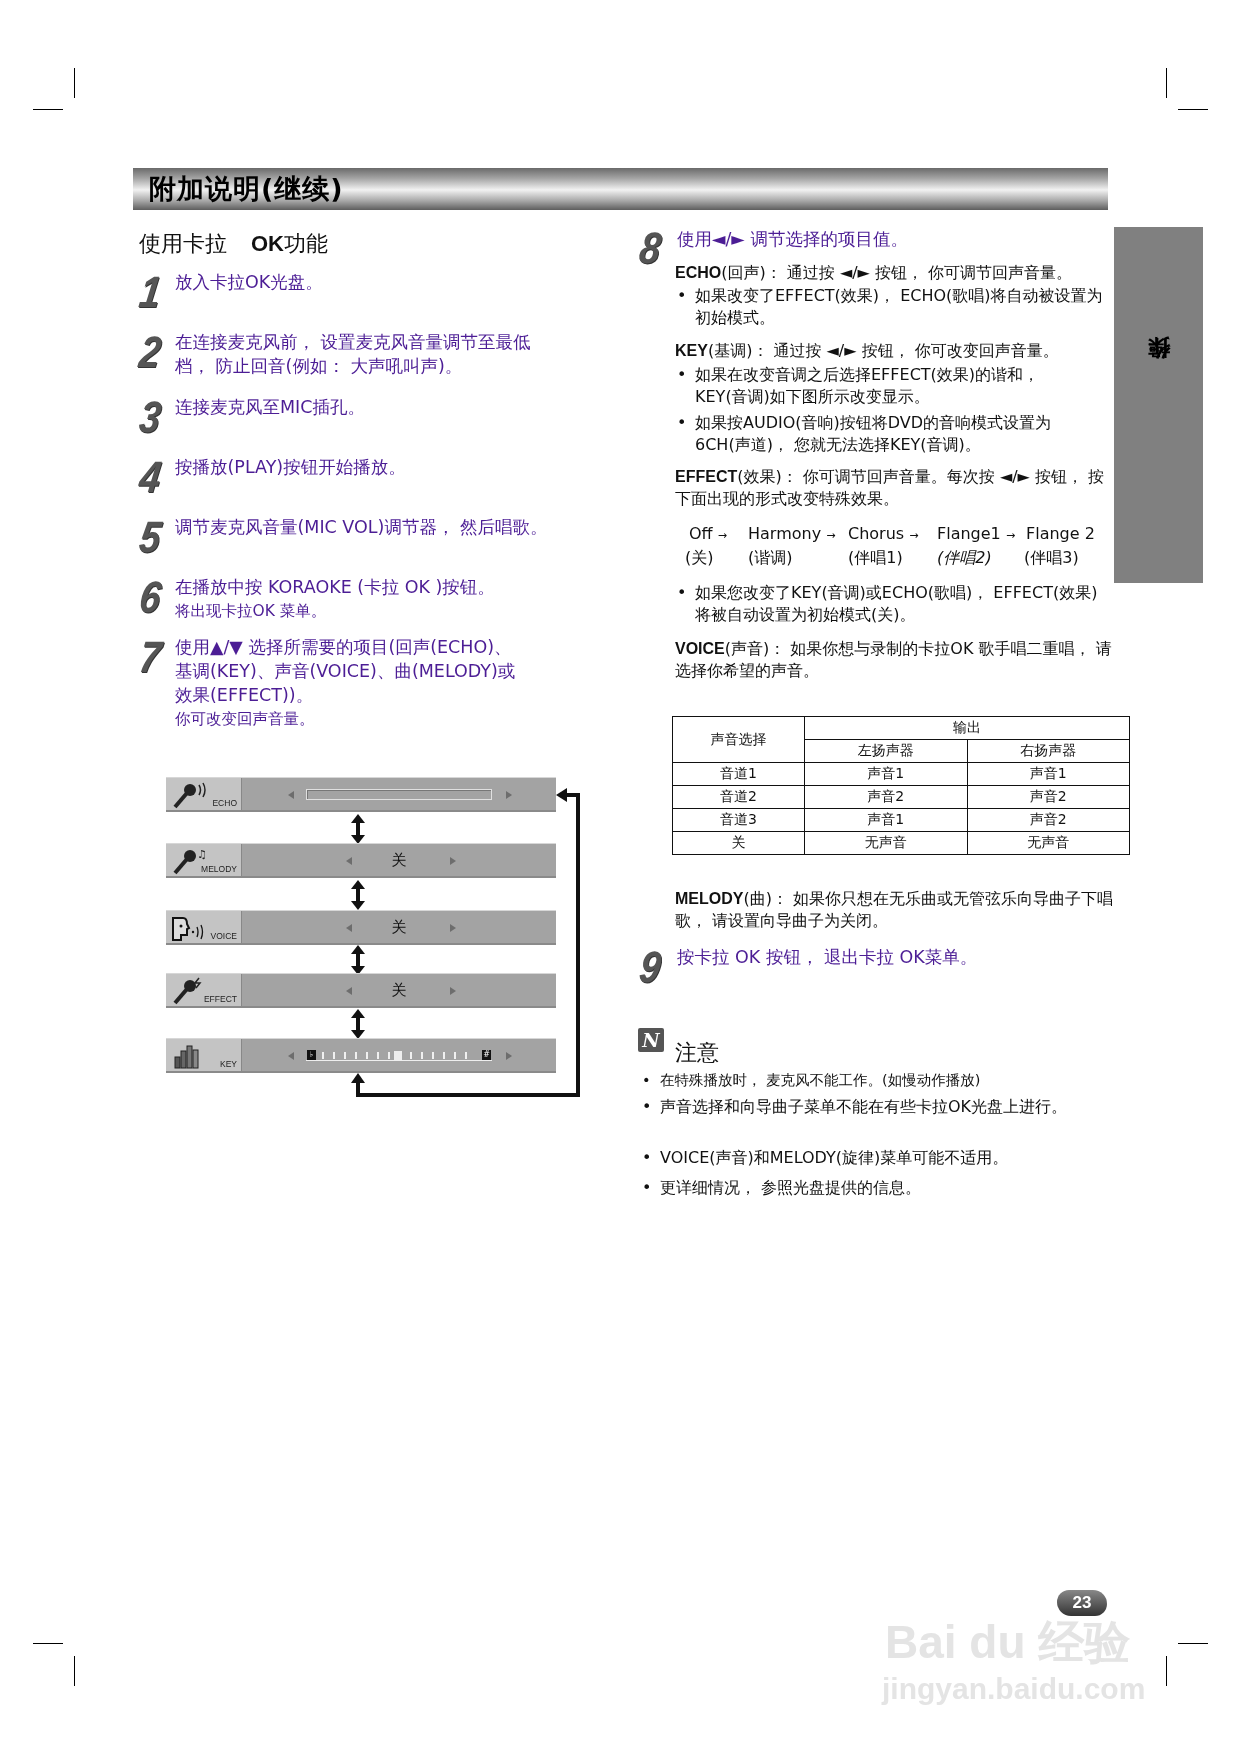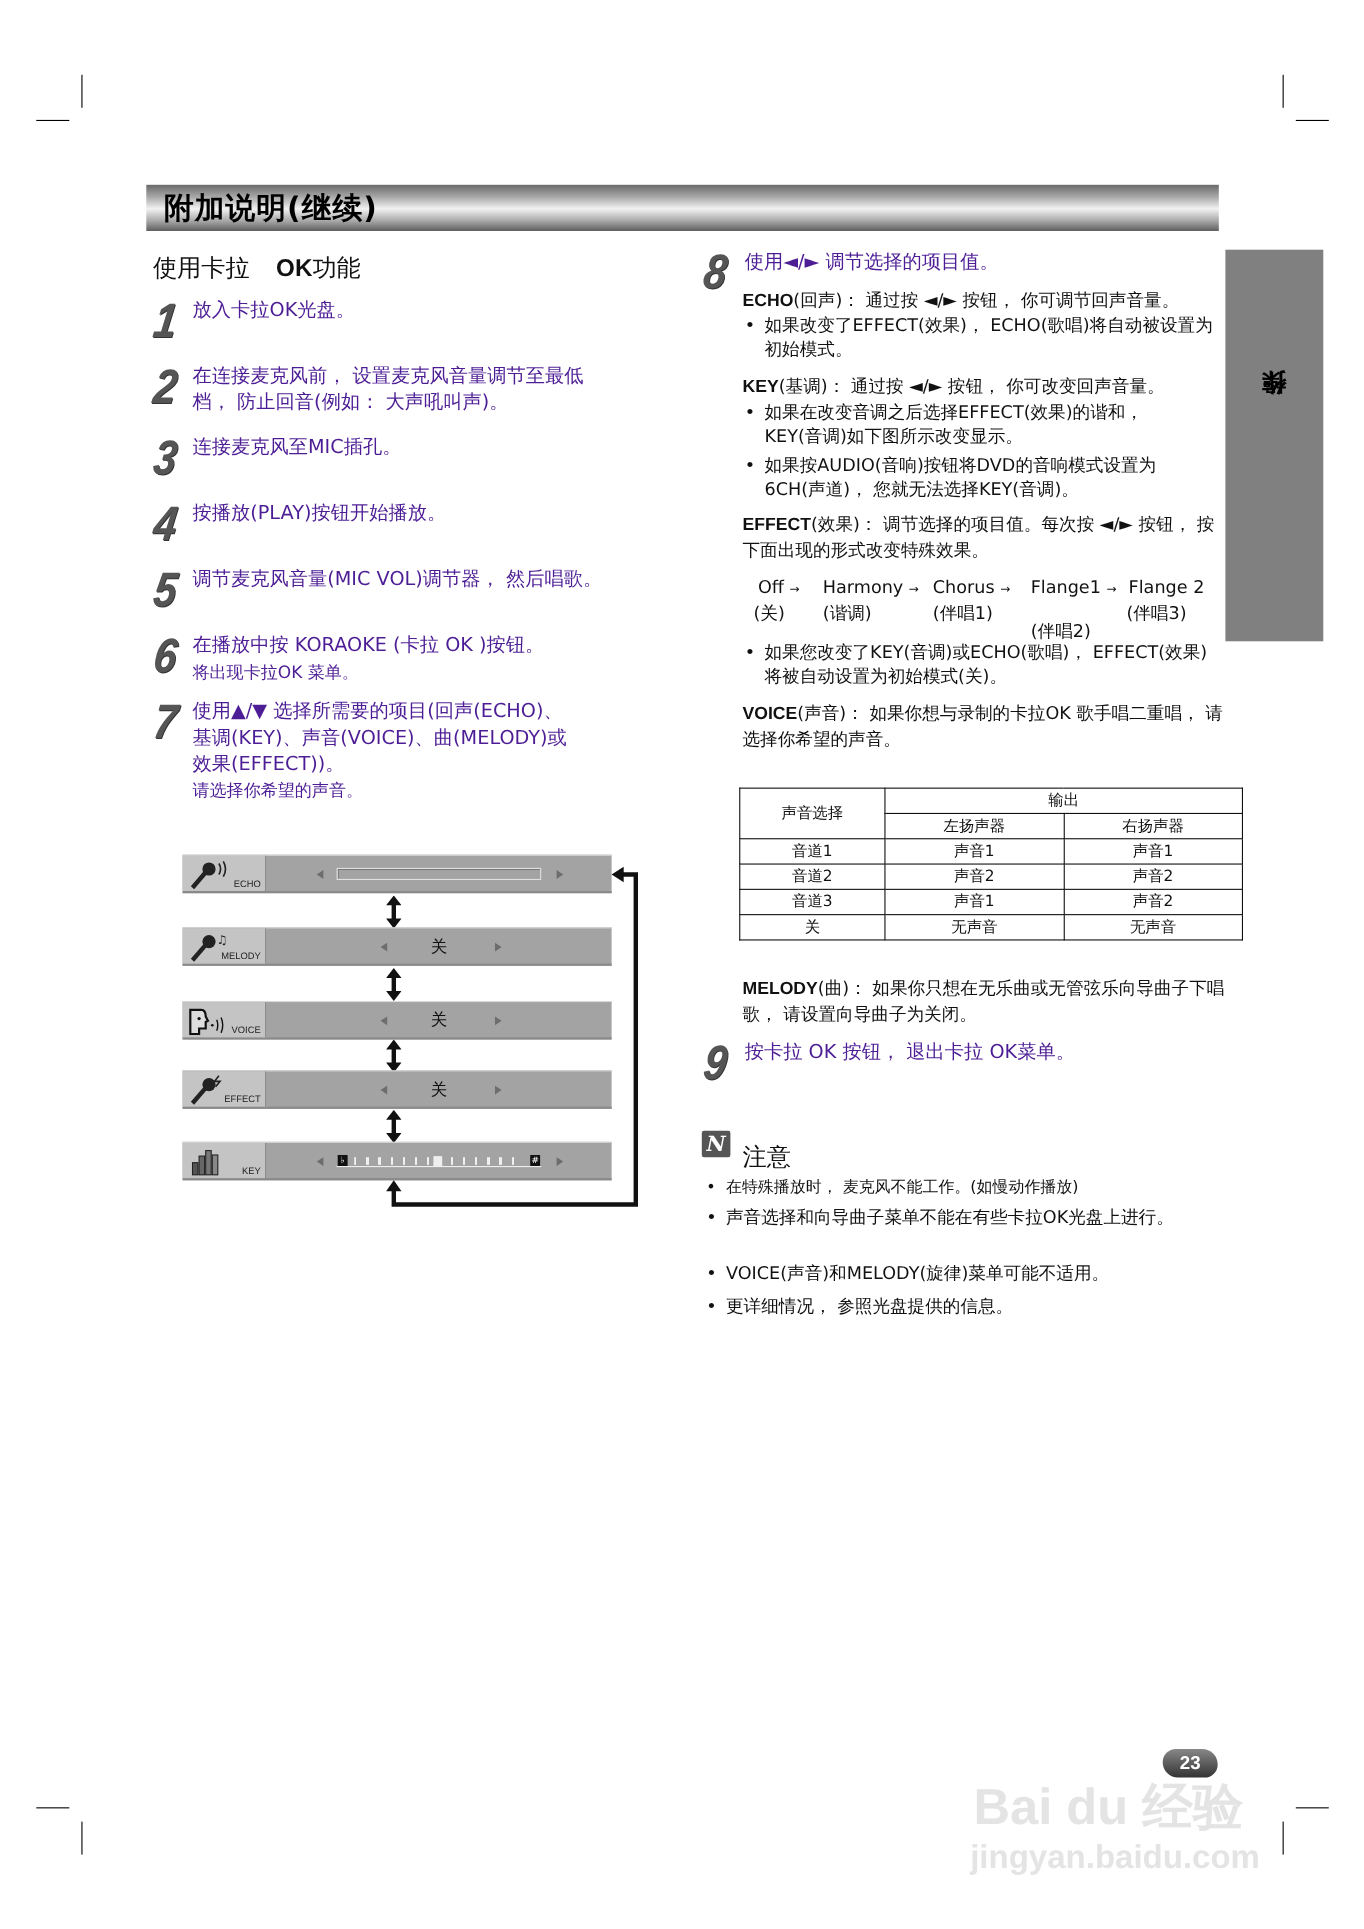--- a/index.html
+++ b/index.html
@@ -100,21 +100,21 @@
 <div class="steptext" style="left:175px;top:575px;">
     <div>在播放中按 KORAOKE (卡拉 OK )按钮。</div>
     <div class="sub">将出现卡拉OK 菜单。</div>
   </div>
 
 <div class="stepnum" style="left:138px;top:635px;">7</div>
 <div class="steptext" style="left:175px;top:635px;">
     <div>使用▲/▼ 选择所需要的项目(回声(ECHO)、</div>
     <div>基调(KEY)、声音(VOICE)、曲(MELODY)或</div>
     <div>效果(EFFECT))。</div>
-    <div class="sub">请选择你希望的声音。</div>
+    <div class="sub">你可改变回声音量。</div>
   </div>
 
 <div class="osd-row" style="top:777px;">
   <div class="osd-icon">
     <svg width="45" height="30" style="position:absolute;left:3px;top:3px;">
         <line x1="6" y1="26" x2="18" y2="12" stroke="#222" stroke-width="4"></line>
         <circle cx="21" cy="9" r="6" fill="#222"></circle>
         <path d="M30 4 q3 5 0 10 M34 2 q4 7 0 14" stroke="#222" fill="none" stroke-width="1.5"></path>
       </svg>
     <span class="lbl">ECHO</span>
@@ -230,32 +230,32 @@
 <div class="stepnum" style="left:638px;top:226px;">8</div>
 <div class="steptext" style="left:677px;top:227px;">使用◄/► 调节选择的项目值。</div>
 
 <div class="rt" style="left:675px;top:262px;width:440px;"><span class="b">ECHO</span><span>(回声)： 通过按 ◄/► 按钮， 你可调节回声音量。</span></div>
 <div class="bullet" style="left:695px;top:285px;width:410px;">如果改变了EFFECT(效果)， ECHO(歌唱)将自动被设置为初始模式。</div>
 
 <div class="rt" style="left:675px;top:340px;width:440px;"><span class="b">KEY</span><span>(基调)： 通过按 ◄/► 按钮， 你可改变回声音量。</span></div>
 <div class="bullet" style="left:695px;top:364px;width:400px;">如果在改变音调之后选择EFFECT(效果)的谐和， KEY(音调)如下图所示改变显示。</div>
 <div class="bullet" style="left:695px;top:412px;width:410px;">如果按AUDIO(音响)按钮将DVD的音响模式设置为6CH(声道)， 您就无法选择KEY(音调)。</div>
 
-<div class="rt" style="left:675px;top:466px;width:440px;"><span class="b">EFFECT</span><span>(效果)： 调节选择的项目值。每次按 ◄/► 按钮， 按下面出现的形式改变特殊效果。</span></div>
+<div class="rt" style="left:675px;top:466px;width:440px;"><span class="b">EFFECT</span><span>(效果)： 你可调节回声音量。每次按 ◄/► 按钮， 按下面出现的形式改变特殊效果。</span></div>
 
 <div style="position:absolute;left:685px;top:522px;width:440px;font-size:16px;line-height:24px;">
   <div style="position:absolute;left:4px;top:0;"><span>Off</span> <span style="font-size:11px;">→</span></div>
   <div style="position:absolute;left:63px;top:0;"><span>Harmony</span> <span style="font-size:11px;">→</span></div>
   <div style="position:absolute;left:163px;top:0;"><span>Chorus</span> <span style="font-size:11px;">→</span></div>
   <div style="position:absolute;left:252px;top:0;"><span>Flange1</span> <span style="font-size:11px;">→</span></div>
   <div style="position:absolute;left:341px;top:0;"><span>Flange 2</span></div>
   <div style="position:absolute;left:0;top:24px;">(关)</div>
   <div style="position:absolute;left:63px;top:24px;">(谐调)</div>
   <div style="position:absolute;left:163px;top:24px;">(伴唱1)</div>
-  <div style="position:absolute;left:252px;top:40px;">(伴唱2)</div>
+  <div style="position:absolute;left:252px;top:24px;font-style:italic;">(伴唱2)</div>
   <div style="position:absolute;left:339px;top:24px;">(伴唱3)</div>
 </div>
 
 <div class="bullet" style="left:695px;top:582px;width:410px;">如果您改变了KEY(音调)或ECHO(歌唱)， EFFECT(效果)将被自动设置为初始模式(关)。</div>
 
 <div class="rt" style="left:675px;top:638px;width:440px;"><span class="b">VOICE</span><span>(声音)： 如果你想与录制的卡拉OK 歌手唱二重唱， 请选择你希望的声音。</span></div>
 
 <div class="table-wrap">
   <table>
     <tbody>

